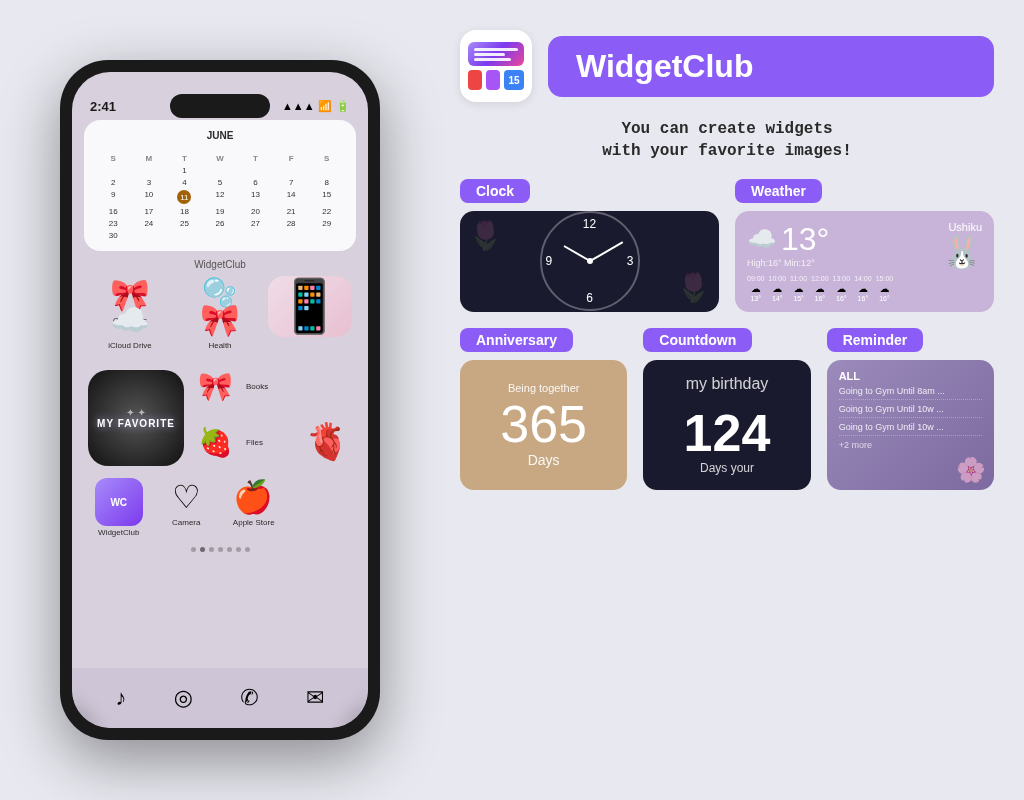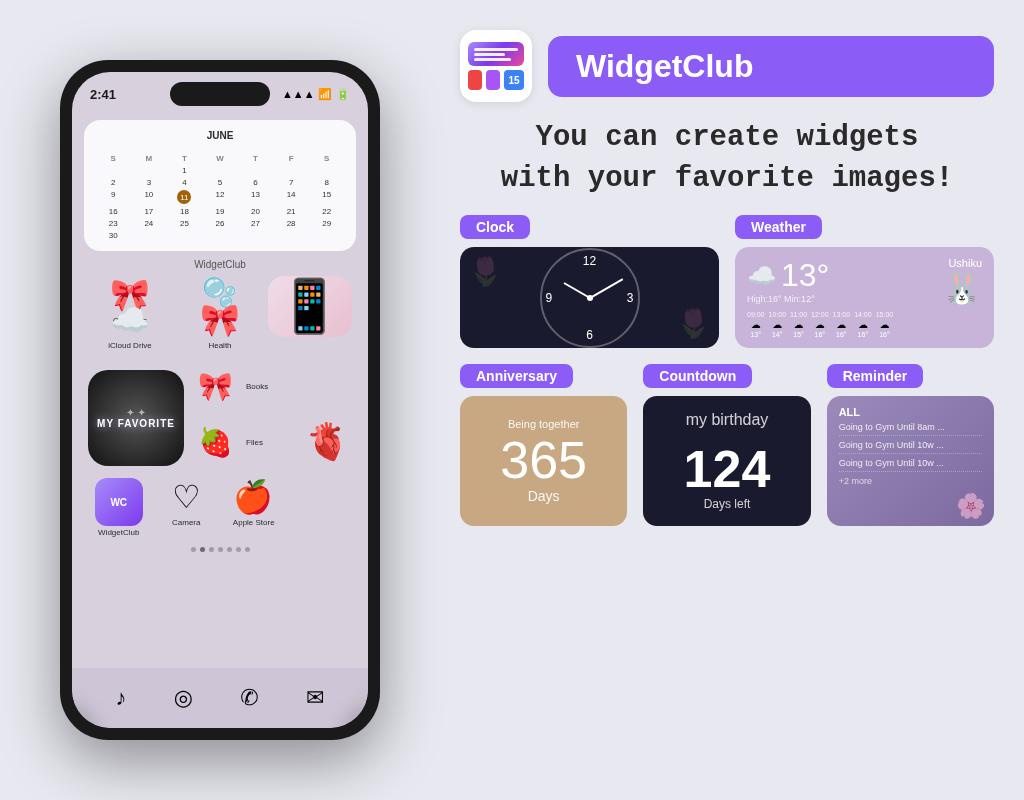--- a/index.html
+++ b/index.html
@@ -42,21 +42,21 @@
     }
 
     .phone-notch {
       width: 100%;
       height: 36px;
       display: flex;
       align-items: center;
       justify-content: space-between;
       padding: 8px 18px;
       position: absolute;
-      top: 4px;
+      top: 16px;
       left: 0;
       z-index: 10;
     }
 
     .status-time {
       font-size: 13px;
       font-weight: 600;
       color: #1a1a1a;
     }
 
@@ -292,21 +292,21 @@
 
     .app-name-text {
       font-size: 32px;
       font-weight: 700;
       color: white;
     }
 
     
     .tagline {
       text-align: center;
-      font-size: 29px;
+      font-size: 16px;
       font-weight: 700;
       color: #2a2a2a;
       line-height: 1.4;
       font-family: 'Courier New', monospace;
     }
 
     .widget-section {
       display: flex;
       flex-direction: column;
       gap: 8px;
@@ -814,21 +814,21 @@
         <div class="ann-number">365</div>
         <div class="ann-unit">Days</div>
       </div>
     </div>
 
     <div class="widget-bottom-section">
       <span class="widget-badge">Countdown</span>
       <div class="countdown-preview">
         <div class="cd-title">my birthday</div>
         <div class="cd-number">124</div>
-        <div class="cd-unit">Days left</div>
+        <div class="cd-unit">Days your</div>
       </div>
     </div>
 
     <div class="widget-bottom-section">
       <span class="widget-badge">Reminder</span>
       <div class="reminder-preview" style="position:relative;">
         <div class="reminder-all">ALL</div>
         <div class="reminder-item">Going to Gym Until 8am ...</div>
         <div class="reminder-item">Going to Gym Until 10w ...</div>
         <div class="reminder-item">Going to Gym Until 10w ...</div>

